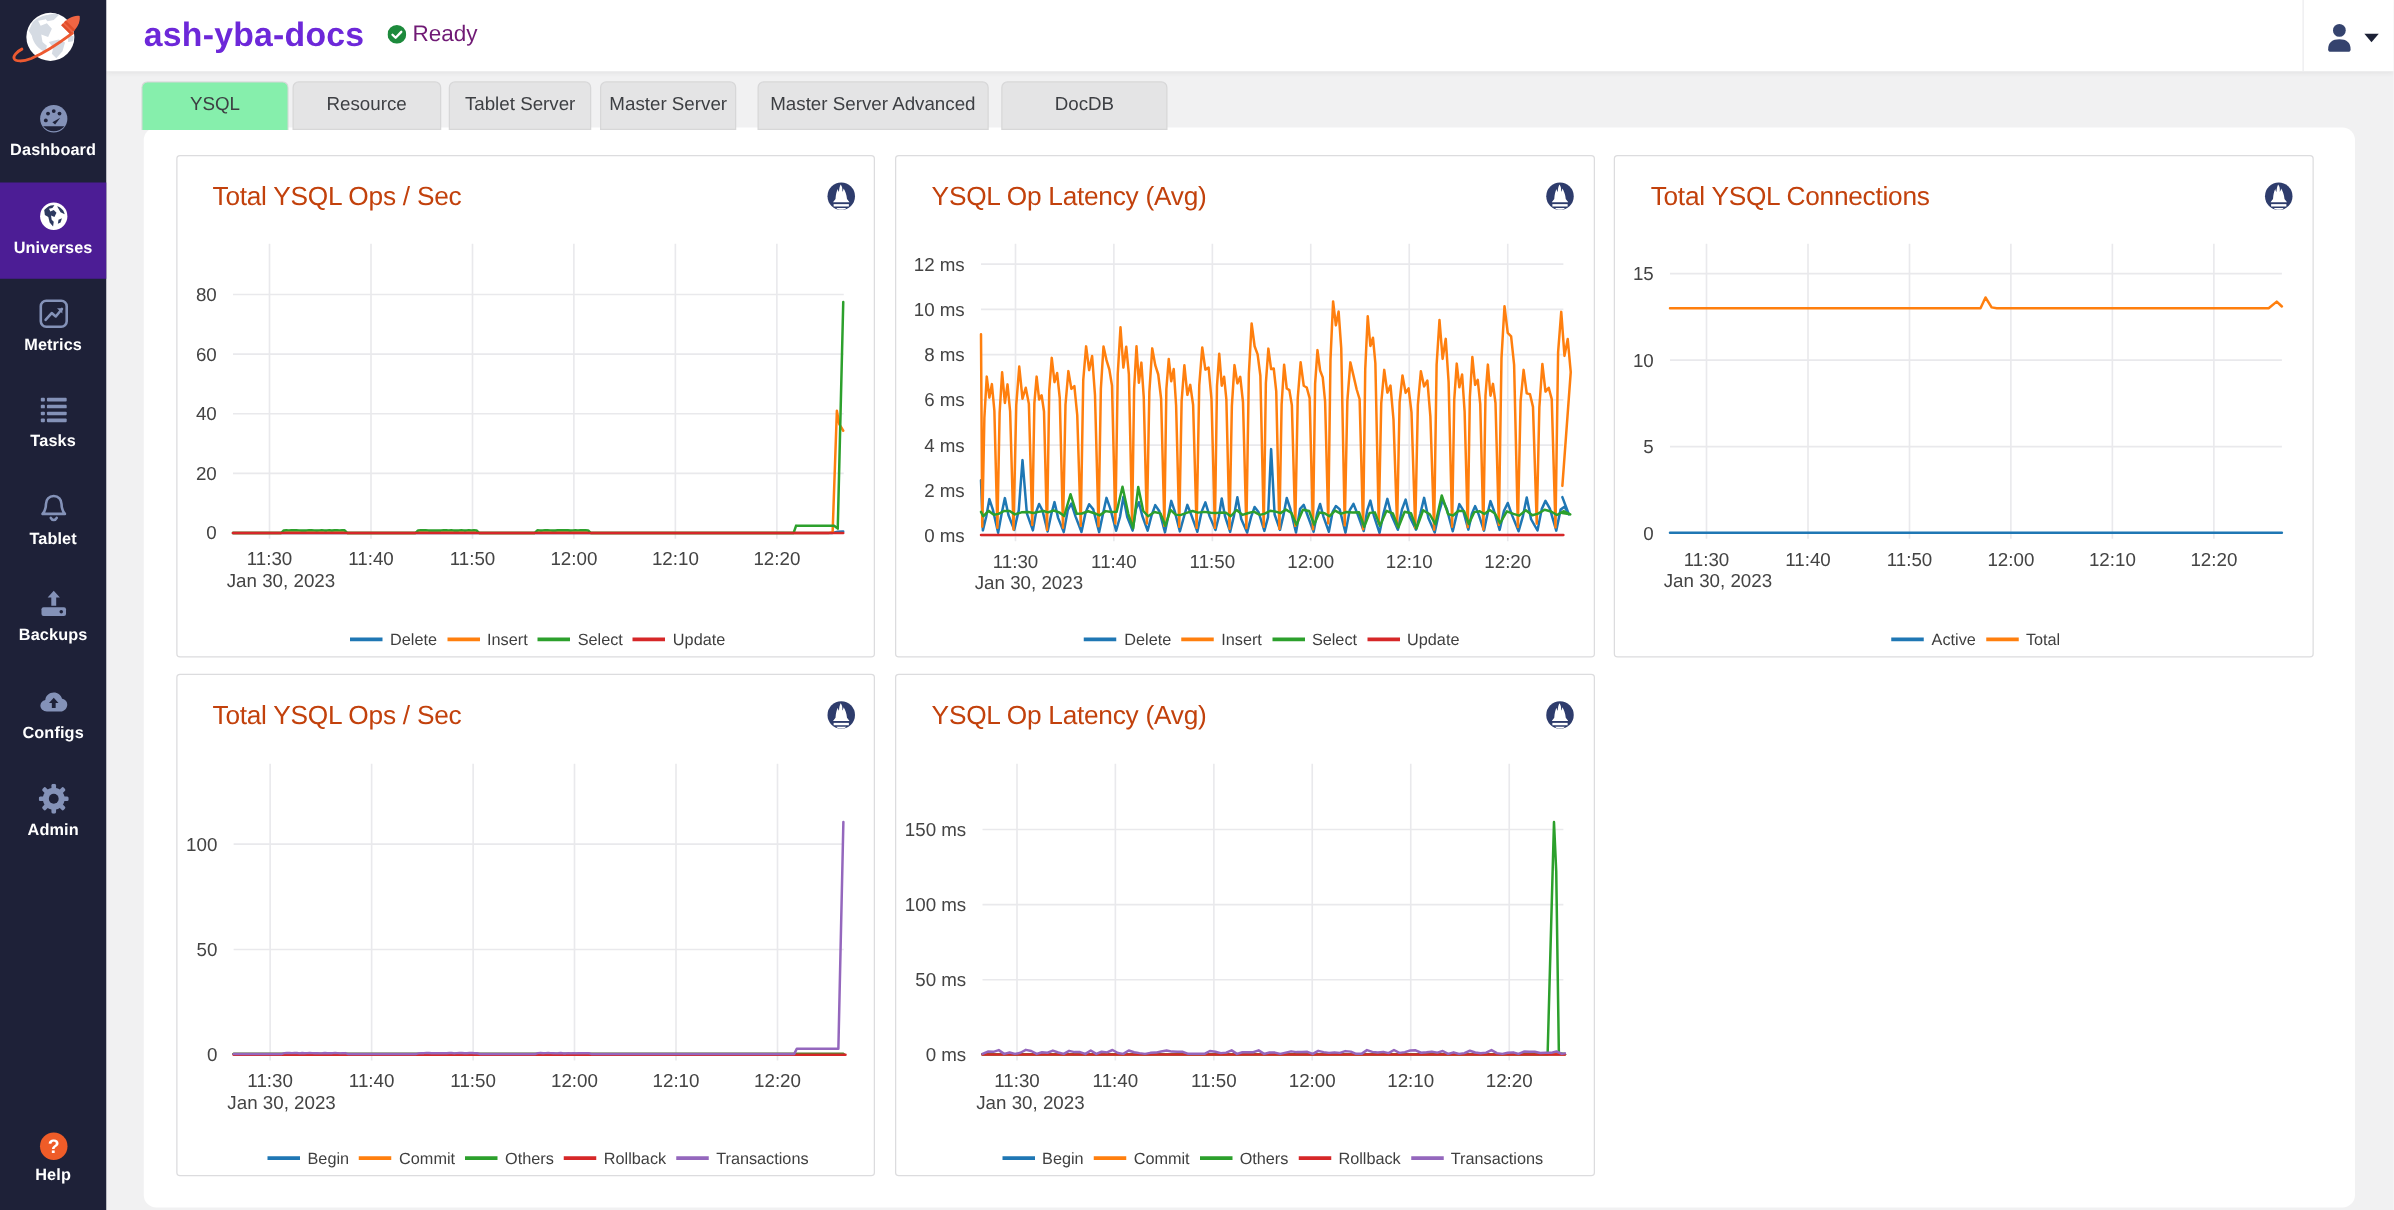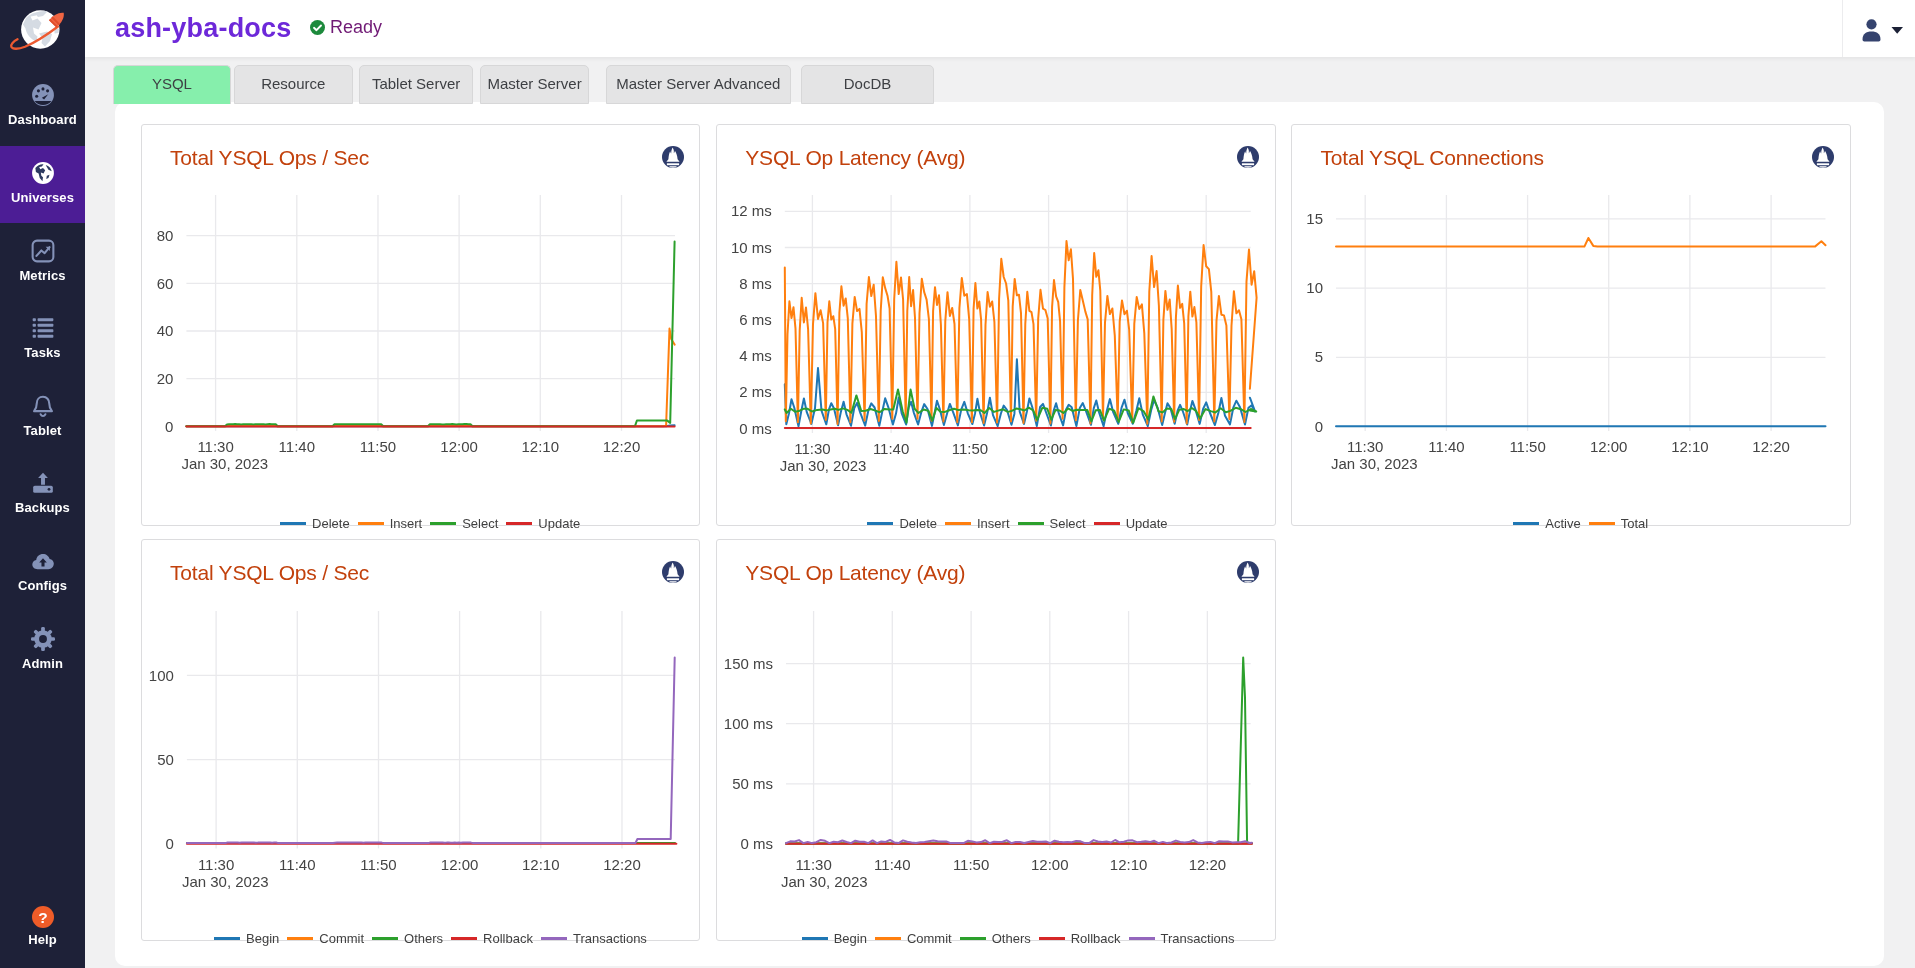--- a/index.html
+++ b/index.html
@@ -10,21 +10,21 @@
 #htitle{position:absolute;left:30px;top:13px;font-size:27px;font-weight:bold;color:#6d28d9;letter-spacing:0.2px}
 #readyX{position:absolute;left:225px;top:17px;color:#701a75;font-weight:normal;font-size:18px}
 #hdiv{position:absolute;left:1757px;top:0;width:1px;height:57px;background:#ececee}
 .tab{position:absolute;top:65px;height:38.5px;background:#e4e4e5;border:1px solid #d7d7d8;border-radius:5px 5px 0 0;text-align:center;font-size:15px;color:#3d3f43;line-height:36px;z-index:6}
 .tab.active{background:#86efac;border-bottom:none;z-index:7}
 #panel{position:absolute;left:115px;top:102.3px;width:1769px;height:864px;background:#fff;border-radius:10px}
 .card{position:absolute;background:#fff;border:1px solid #dcdcde;border-radius:3px}
 .ctitle{position:absolute;font-size:21px;color:#c2410c;letter-spacing:-0.2px}
 .legend{position:absolute;display:flex;justify-content:center;align-items:center;font-size:13px;color:#3f3f3f}
 .legend i{display:inline-block;width:26px;height:3px;margin-right:6px;vertical-align:middle}
-.legend span{display:inline-flex;align-items:center;margin:12px 4px}
+.legend span{display:inline-flex;align-items:center;margin:0 4px}
 </style></head><body>
 <div id="sidebar">
     <svg id="logo" width="72" height="62" viewBox="0 0 72 62">
 <circle cx="40.3" cy="29.5" r="19.2" fill="#fff"></circle>
 <path d="M 26,18 C 30,13.5 36,11.5 40,12 L 36,15.5 L 30.5,16.5 L 32.5,20.5 L 37.5,18.5 L 41.5,23 L 38.5,29.5 L 33,27.5 L 34,33.5 L 37.5,36.5 L 36.5,41.5 C 31,39.5 26.5,34.5 25.5,28.5 L 23,24.5 Z" fill="#d5dbe3"></path>
 <path d="M 35,13.5 C 39,11 44,10.5 47.5,11.5 L 43,16 L 38,17 Z" fill="#d5dbe3"></path>
 <path d="M 39,33.5 L 47,31.5 L 52,34 L 50,41 L 45,46.5 L 41.5,43 L 42.5,38 Z" fill="#d5dbe3"></path>
 <path d="M 54.5,27.5 L 59,29 L 58.5,33 L 54.5,33.5 Z" fill="#d5dbe3"></path>
 <path d="M 58,26.5 C 48,34 34,43 25,46.8 C 18,49.5 12.5,49.3 11.3,46.8 C 10.4,44.8 13.5,41.3 17.5,39.3" fill="none" stroke="#ed5a31" stroke-width="2.3" stroke-linecap="round"></path>
 <g transform="translate(56.5,20) rotate(45) scale(0.82)">

